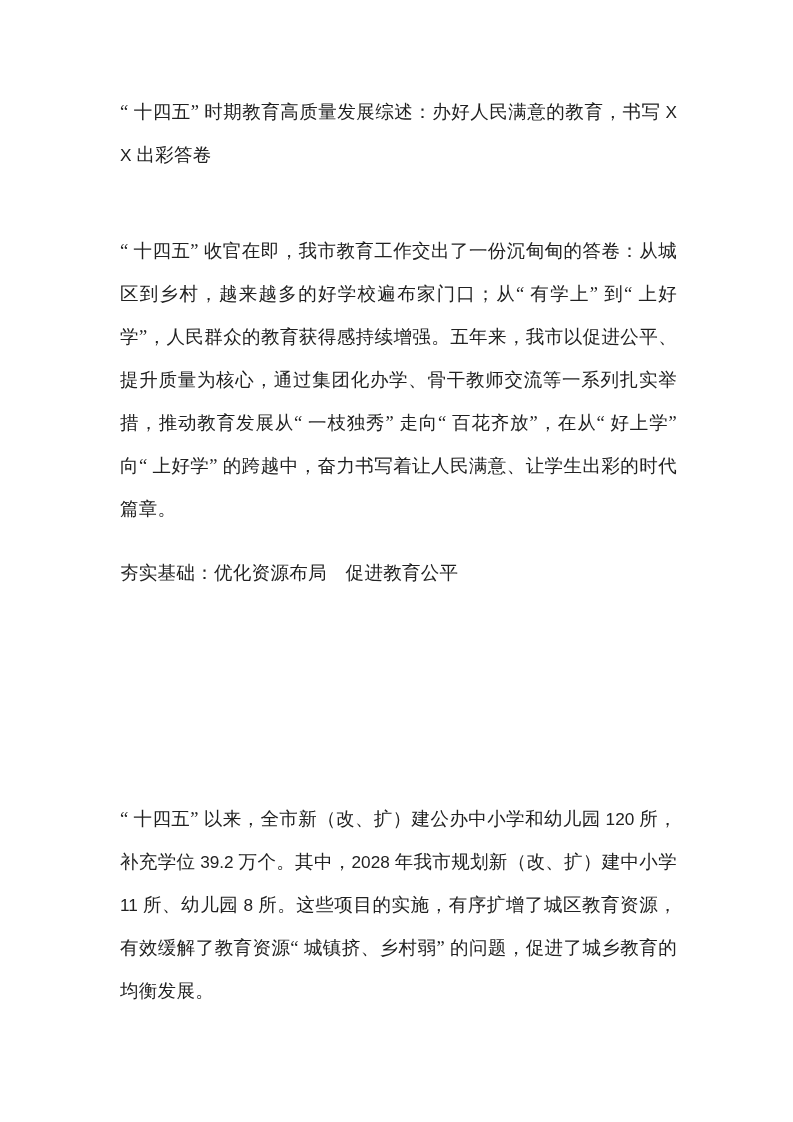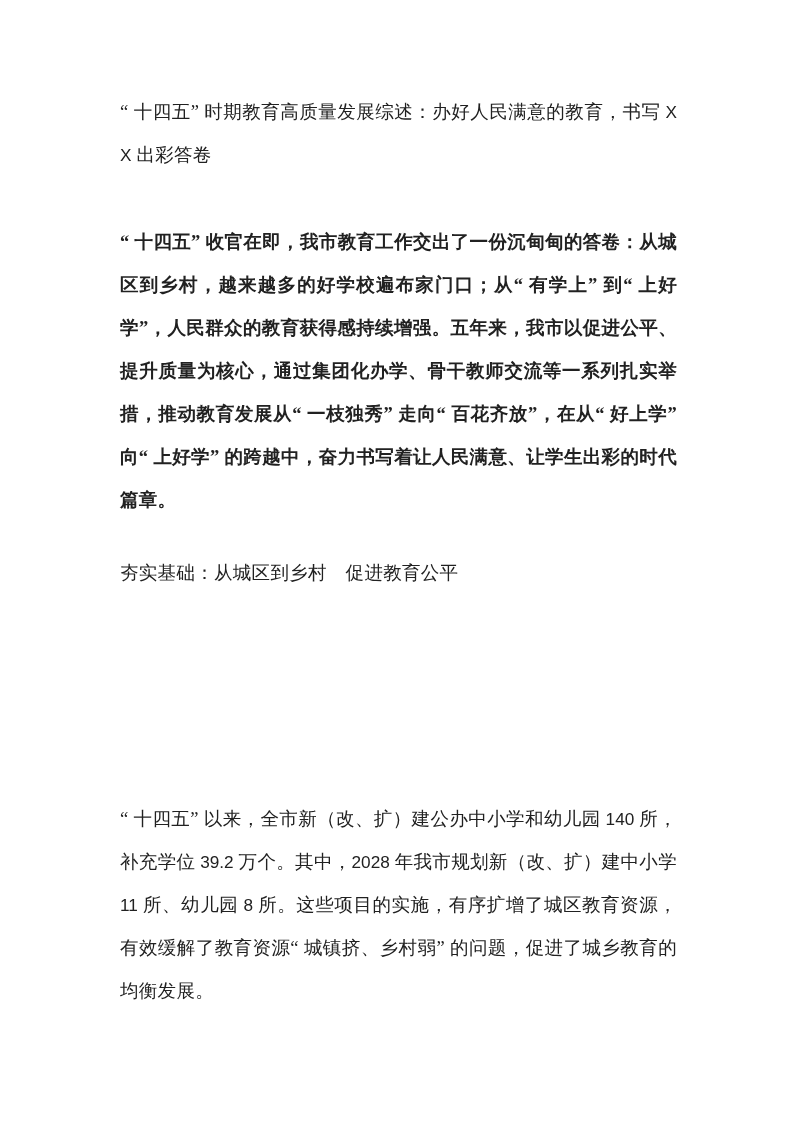--- a/index.html
+++ b/index.html
@@ -21,35 +21,35 @@
     left: 120px;
     width: 557px;
     font-size: 18.5px;
     line-height: 43px;
     text-align: justify;
     letter-spacing: 0.3px;
     white-space: normal;
     word-break: break-all;
   }
   .doc-title { top: 91px; }
-  .para-1   { top: 221px; font-weight: bold; }
+  .para-1   { top: 230px; }
   .sec-head { top: 552px; text-align: left; }
   .para-2   { top: 595px; }
   .para-3   { top: 798px; }
   .latin {
     font-family: "Liberation Sans", "DejaVu Sans", sans-serif;
     font-size: 0.93em;
     letter-spacing: 0;
   }
 </style>
 </head>
 <body>
 
 <div class="page">
   <div class="textblock doc-title cjk-mix">“ 十四五” 时期教育高质量发展综述：办好人民满意的教育，书写 <span class="latin">XX</span> 出彩答卷</div>
 
   <div class="textblock para-1 cjk-mix">“ 十四五” 收官在即，我市教育工作交出了一份沉甸甸的答卷：从城区到乡村，越来越多的好学校遍布家门口；从“ 有学上” 到“ 上好学”，人民群众的教育获得感持续增强。五年来，我市以促进公平、提升质量为核心，通过集团化办学、骨干教师交流等一系列扎实举措，推动教育发展从“ 一枝独秀” 走向“ 百花齐放”，在从“ 好上学” 向“ 上好学” 的跨越中，奋力书写着让人民满意、让学生出彩的时代篇章。</div>
 
-  <div class="textblock sec-head">夯实基础：从城区到乡村　促进教育公平</div>
+  <div class="textblock sec-head">夯实基础：优化资源布局　促进教育公平</div>
 
 
-  <div class="textblock para-3 cjk-mix">“ 十四五” 以来，全市新（改、扩）建公办中小学和幼儿园 <span class="latin">140</span> 所，补充学位 <span class="latin">39.2</span> 万个。其中，<span class="latin">2028</span> 年我市规划新（改、扩）建中小学 <span class="latin">11</span> 所、幼儿园 <span class="latin">8</span> 所。这些项目的实施，有序扩增了城区教育资源，有效缓解了教育资源“ 城镇挤、乡村弱” 的问题，促进了城乡教育的均衡发展。</div>
+  <div class="textblock para-3 cjk-mix">“ 十四五” 以来，全市新（改、扩）建公办中小学和幼儿园 <span class="latin">120</span> 所，补充学位 <span class="latin">39.2</span> 万个。其中，<span class="latin">2028</span> 年我市规划新（改、扩）建中小学 <span class="latin">11</span> 所、幼儿园 <span class="latin">8</span> 所。这些项目的实施，有序扩增了城区教育资源，有效缓解了教育资源“ 城镇挤、乡村弱” 的问题，促进了城乡教育的均衡发展。</div>
 </div>
 
 </body></html>

